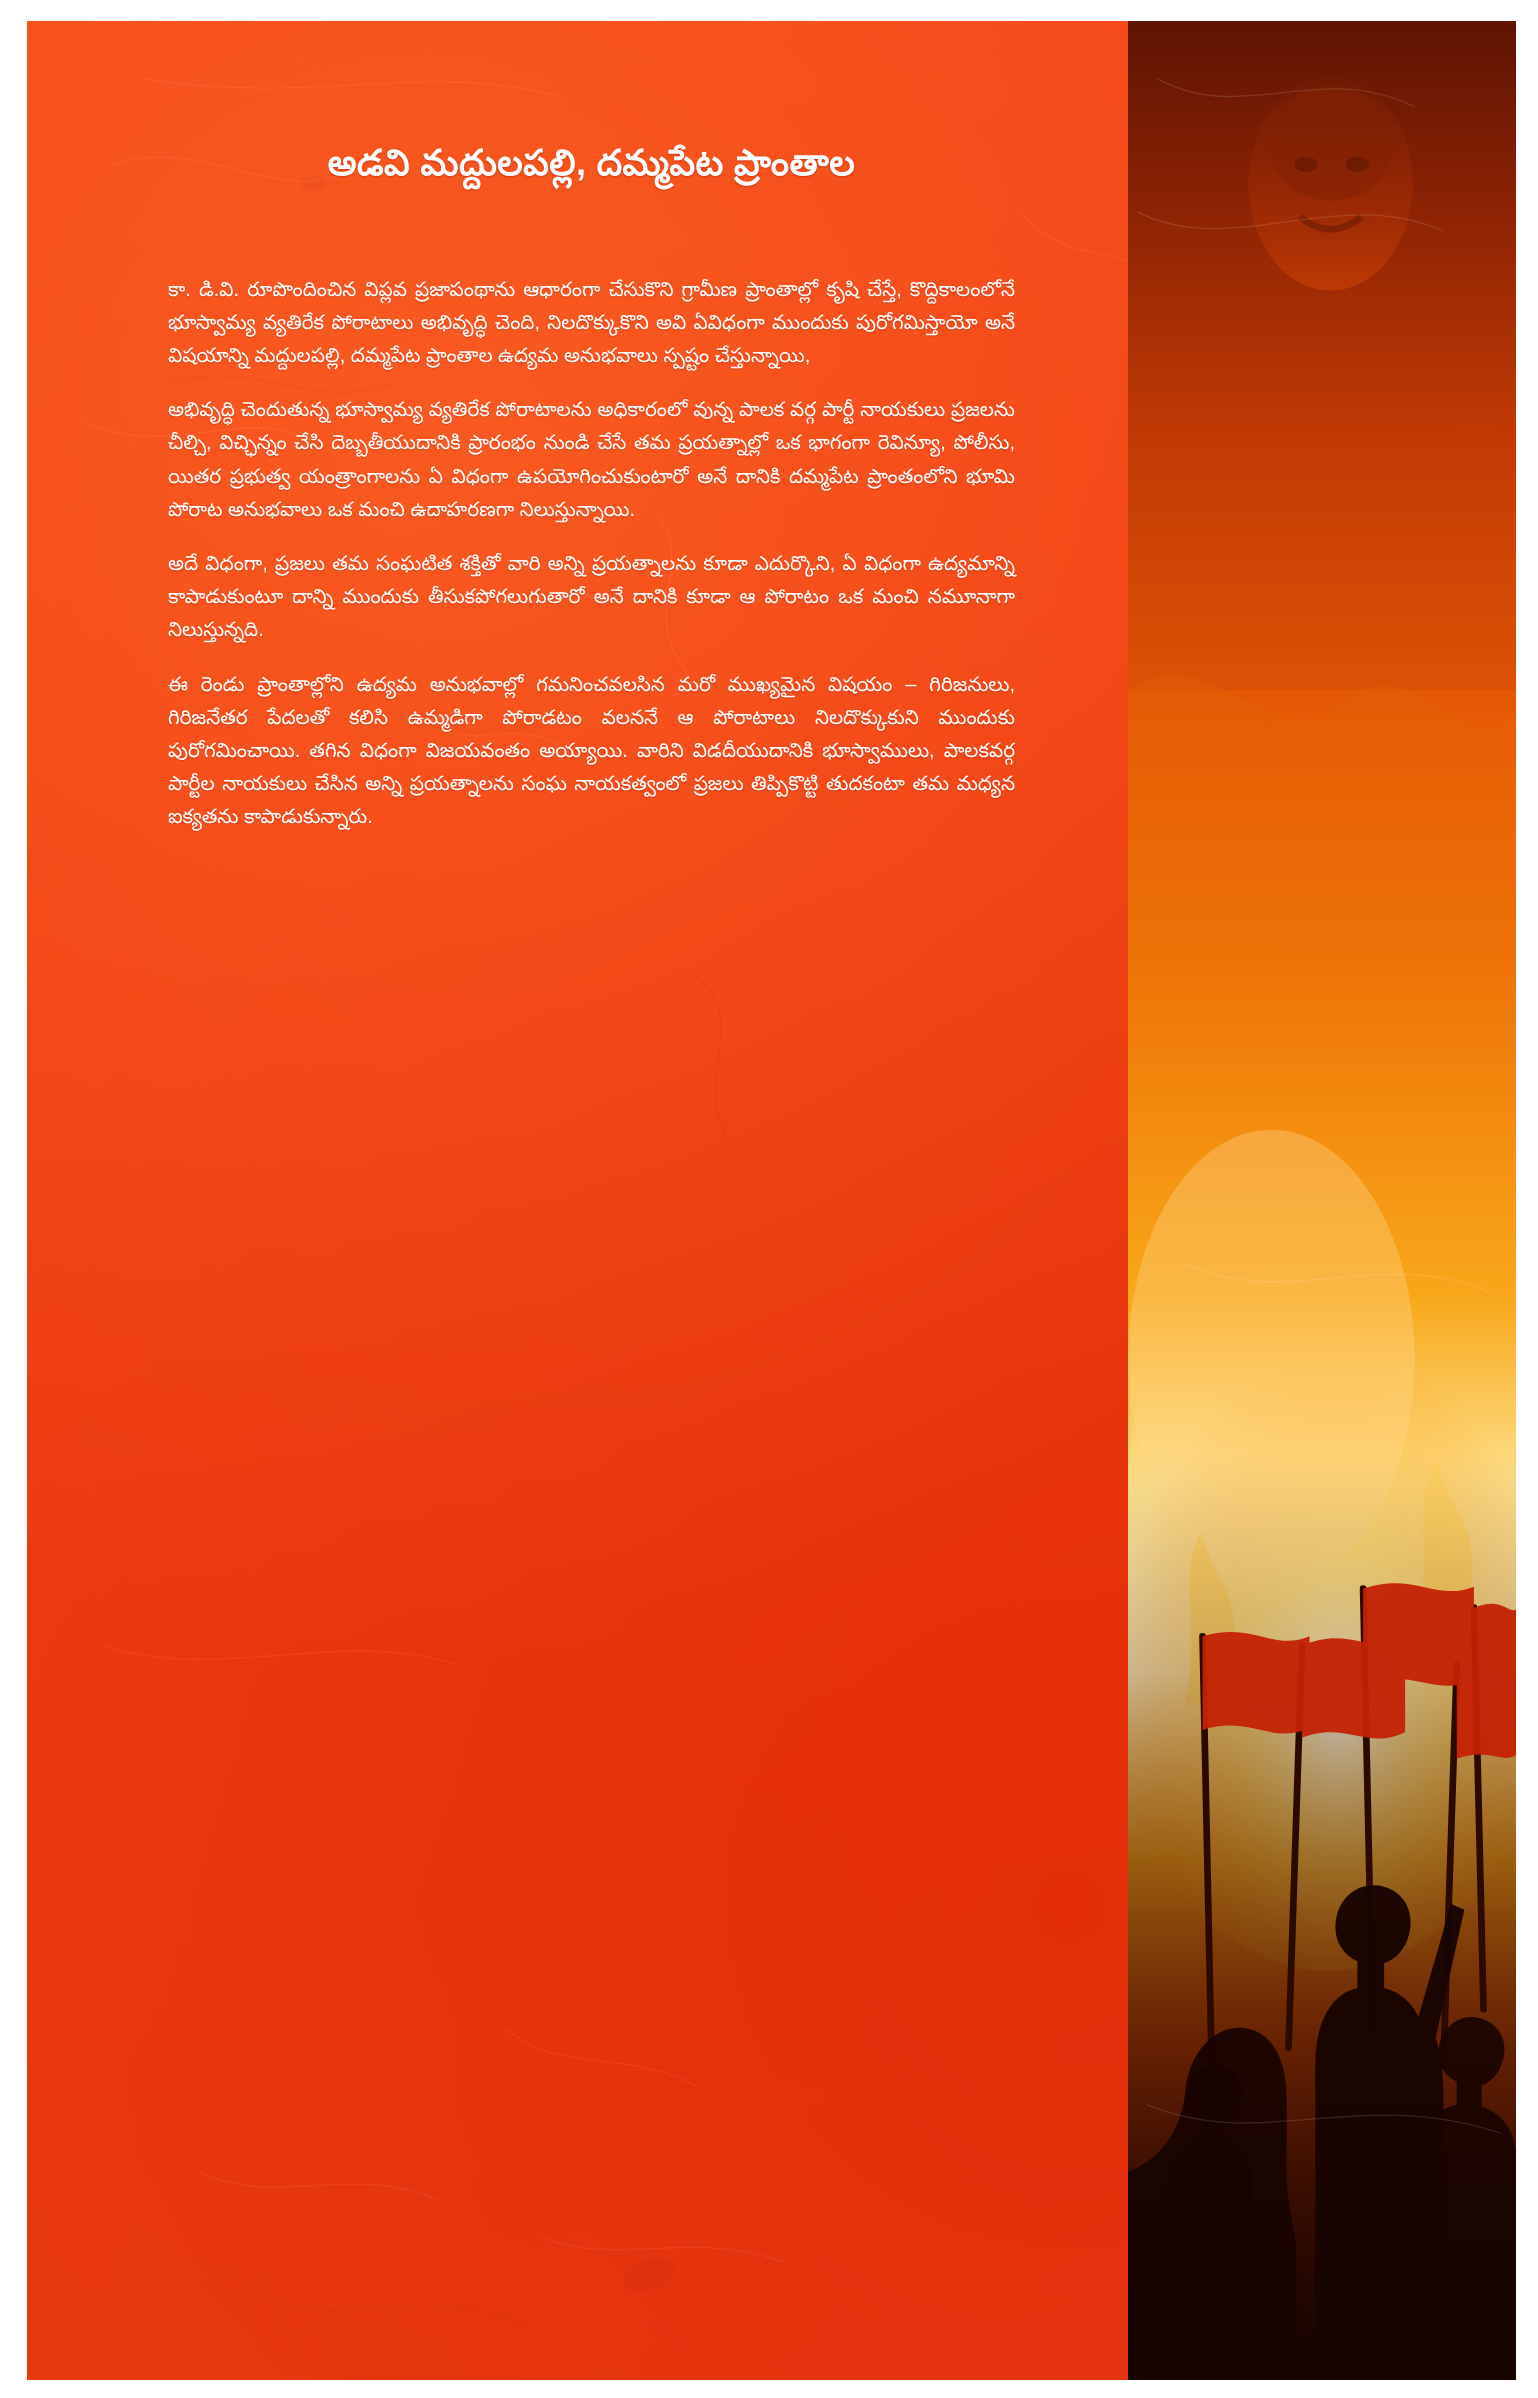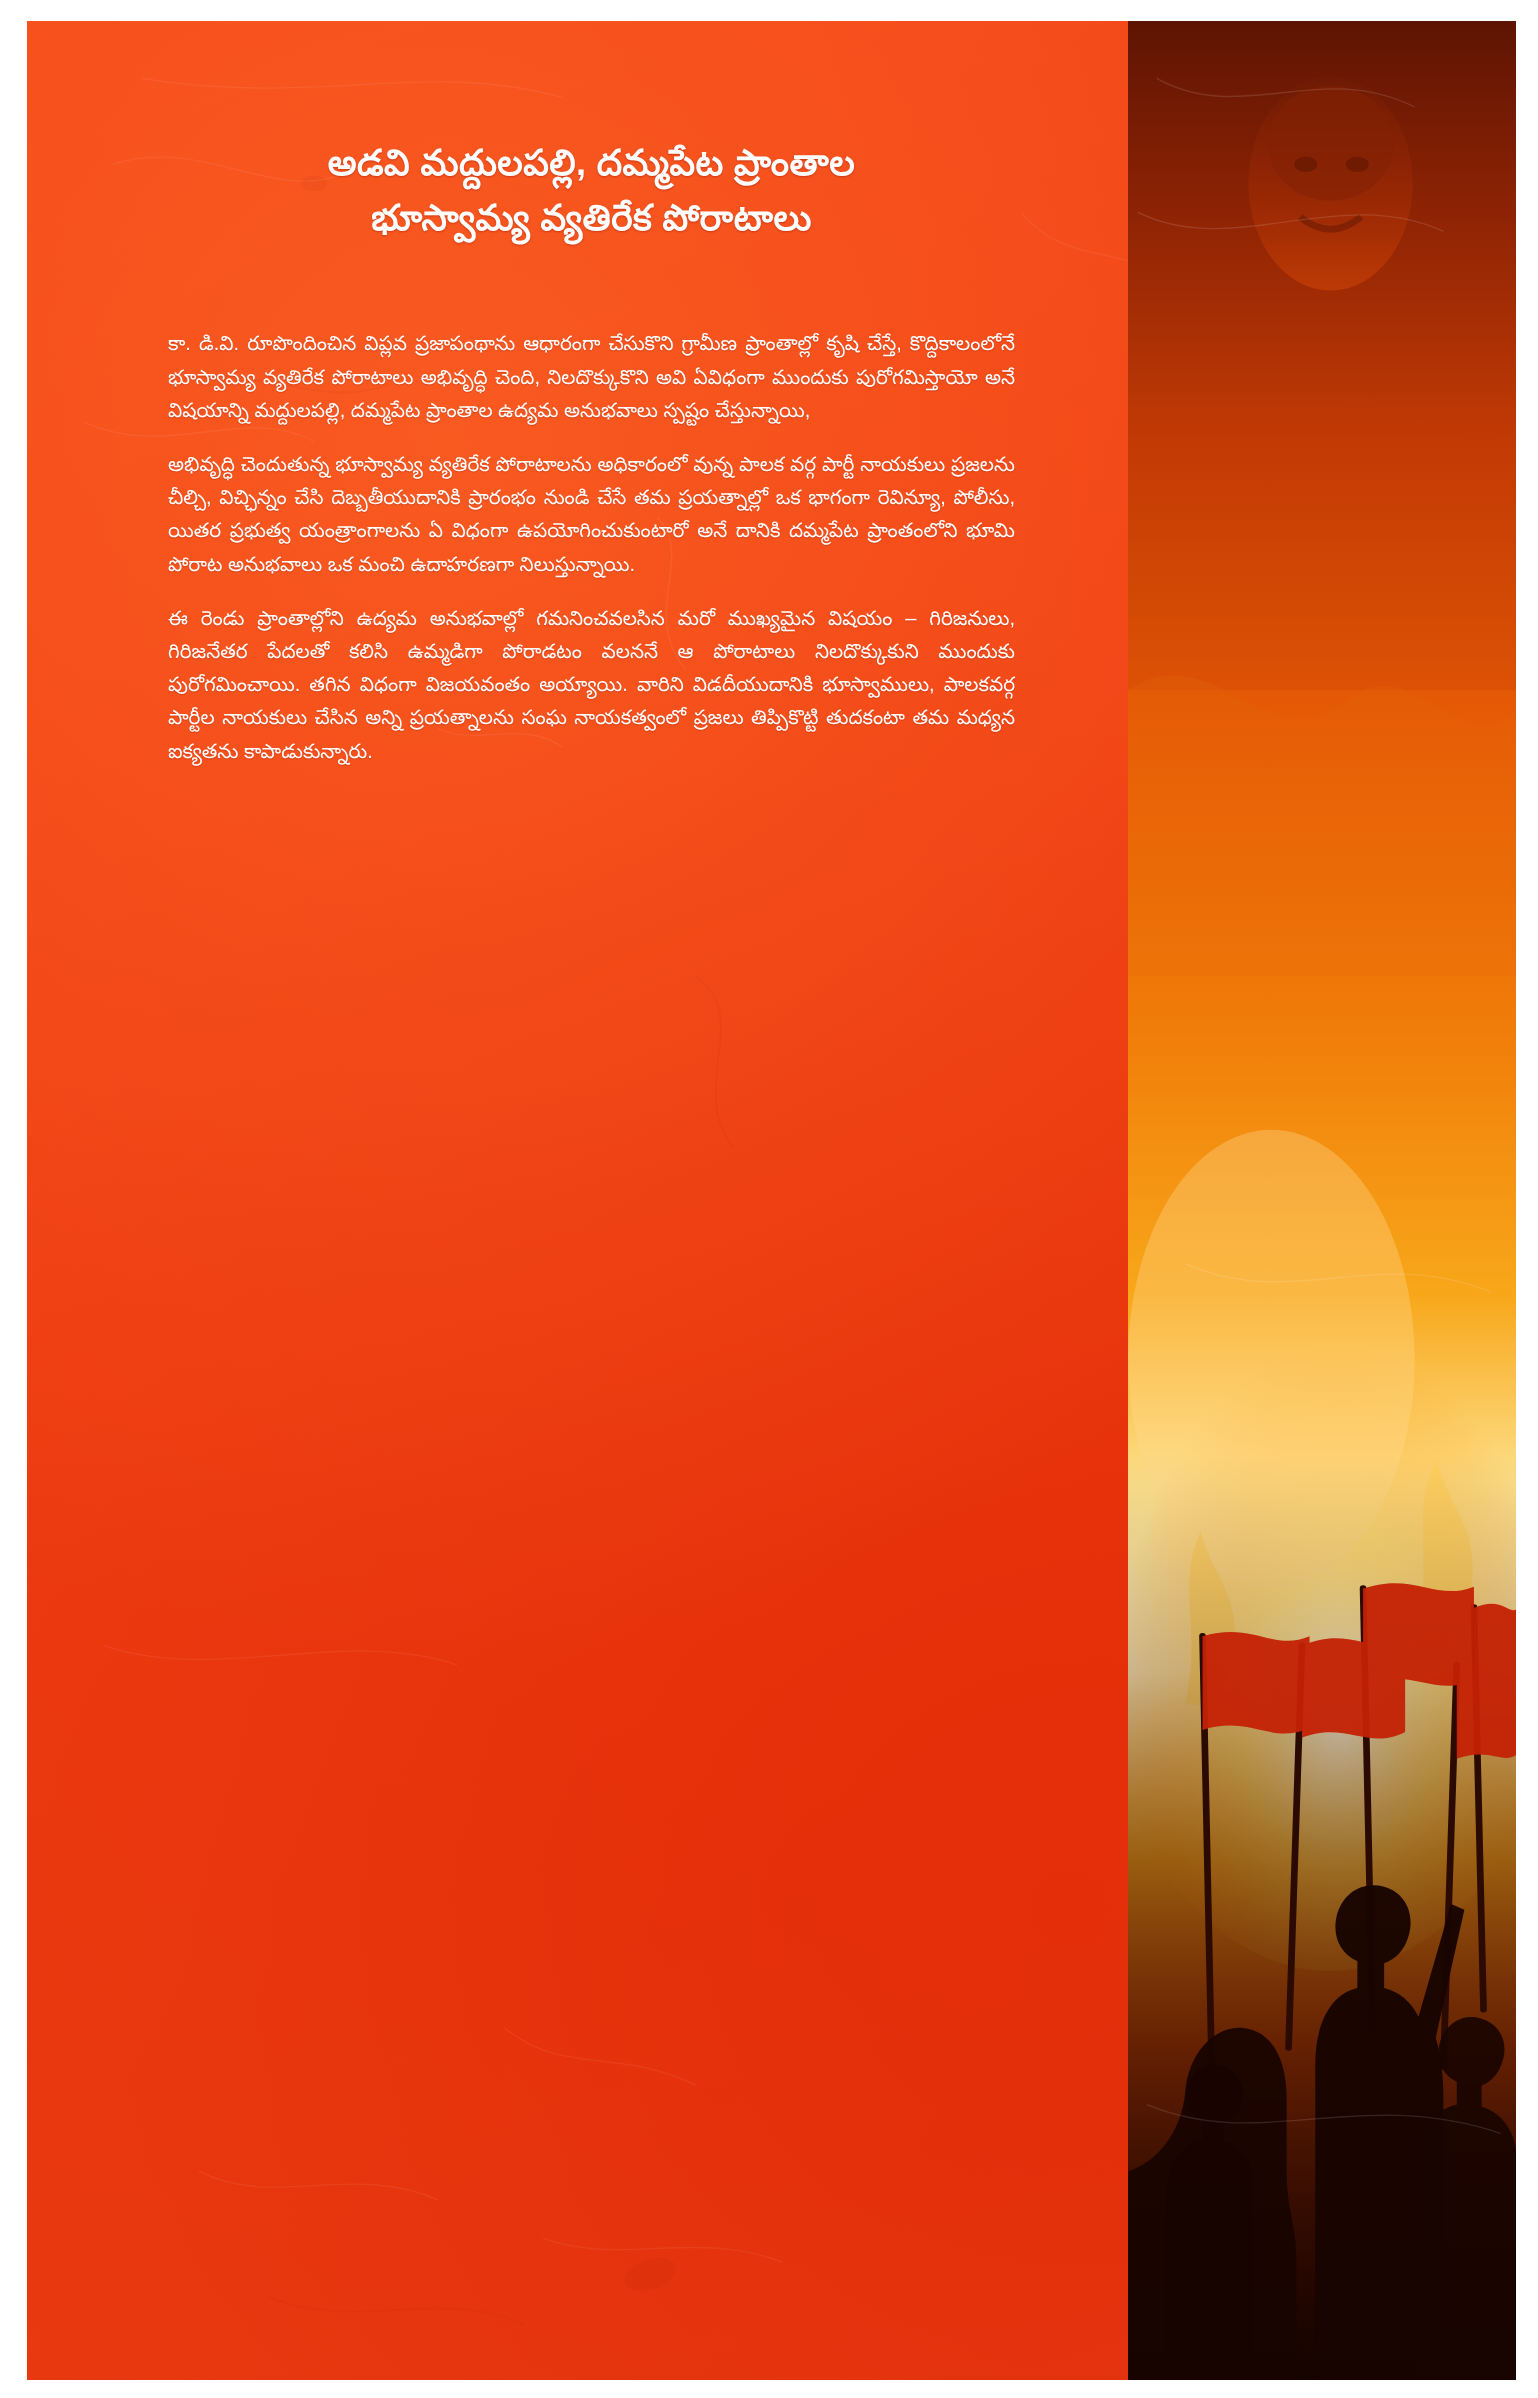--- a/index.html
+++ b/index.html
@@ -110,25 +110,25 @@
       </g>
       <g fill="#7d1200" fill-opacity="0.10">
         <ellipse cx="652" cy="2358" rx="28" ry="16" transform="rotate(-18 652 2358)"></ellipse>
         <ellipse cx="300" cy="170" rx="14" ry="8"></ellipse>
       </g>
     </svg>
 
     <div class="textcol">
       <h1 class="title">
         <span class="line">అడవి మద్దులపల్లి, దమ్మపేట ప్రాంతాల</span>
-        <span class="line">భూస్వామ్య వ్యతిరేక పోరాటాలు</span>
       </h1>
 
       <p class="para">కా. డి.వి. రూపొందించిన విప్లవ ప్రజాపంథాను ఆధారంగా చేసుకొని గ్రామీణ ప్రాంతాల్లో కృషి చేస్తే, కొద్దికాలంలోనే భూస్వామ్య వ్యతిరేక పోరాటాలు అభివృద్ధి చెంది, నిలదొక్కుకొని అవి ఏవిధంగా ముందుకు పురోగమిస్తాయో అనే విషయాన్ని మద్దులపల్లి, దమ్మపేట ప్రాంతాల ఉద్యమ అనుభవాలు స్పష్టం చేస్తున్నాయి,</p>
       <p class="para">అభివృద్ధి చెందుతున్న భూస్వామ్య వ్యతిరేక పోరాటాలను అధికారంలో వున్న పాలక వర్గ పార్టీ నాయకులు ప్రజలను చీల్చి, విచ్ఛిన్నం చేసి దెబ్బతీయుదానికి ప్రారంభం నుండి చేసే తమ ప్రయత్నాల్లో ఒక భాగంగా రెవిన్యూ, పోలీసు, యితర ప్రభుత్వ యంత్రాంగాలను ఏ విధంగా ఉపయోగించుకుంటారో అనే దానికి దమ్మపేట ప్రాంతంలోని భూమి పోరాట అనుభవాలు ఒక మంచి ఉదాహరణగా నిలుస్తున్నాయి.</p>
+      <p class="para">అదే విధంగా, ప్రజలు తమ సంఘటిత శక్తితో వారి అన్ని ప్రయత్నాలను కూడా ఎదుర్కొని, ఏ విధంగా ఉద్యమాన్ని కాపాడుకుంటూ దాన్ని ముందుకు తీసుకపోగలుగుతారో అనే దానికి కూడా ఆ పోరాటం ఒక మంచి నమూనాగా నిలుస్తున్నది.</p>
       <p class="para">ఈ రెండు ప్రాంతాల్లోని ఉద్యమ అనుభవాల్లో గమనించవలసిన మరో ముఖ్యమైన విషయం – గిరిజనులు, గిరిజనేతర పేదలతో కలిసి ఉమ్మడిగా పోరాడటం వలననే ఆ పోరాటాలు నిలదొక్కుకుని ముందుకు పురోగమించాయి. తగిన విధంగా విజయవంతం అయ్యాయి. వారిని విడదీయుదానికి భూస్వాములు, పాలకవర్గ పార్టీల నాయకులు చేసిన అన్ని ప్రయత్నాలను సంఘ నాయకత్వంలో ప్రజలు తిప్పికొట్టి తుదకంటా తమ మధ్యన ఐక్యతను కాపాడుకున్నారు.</p>
     </div>
 
     <div class="photo">
       <svg viewBox="0 0 406 2468" preserveAspectRatio="none">
         <defs>
           <linearGradient id="skyGrad" x1="0" y1="0" x2="0" y2="1">
             <stop offset="0%" stop-color="#5e1403"></stop>
             <stop offset="8%" stop-color="#8d2304"></stop>
             <stop offset="18%" stop-color="#c43b05"></stop>

